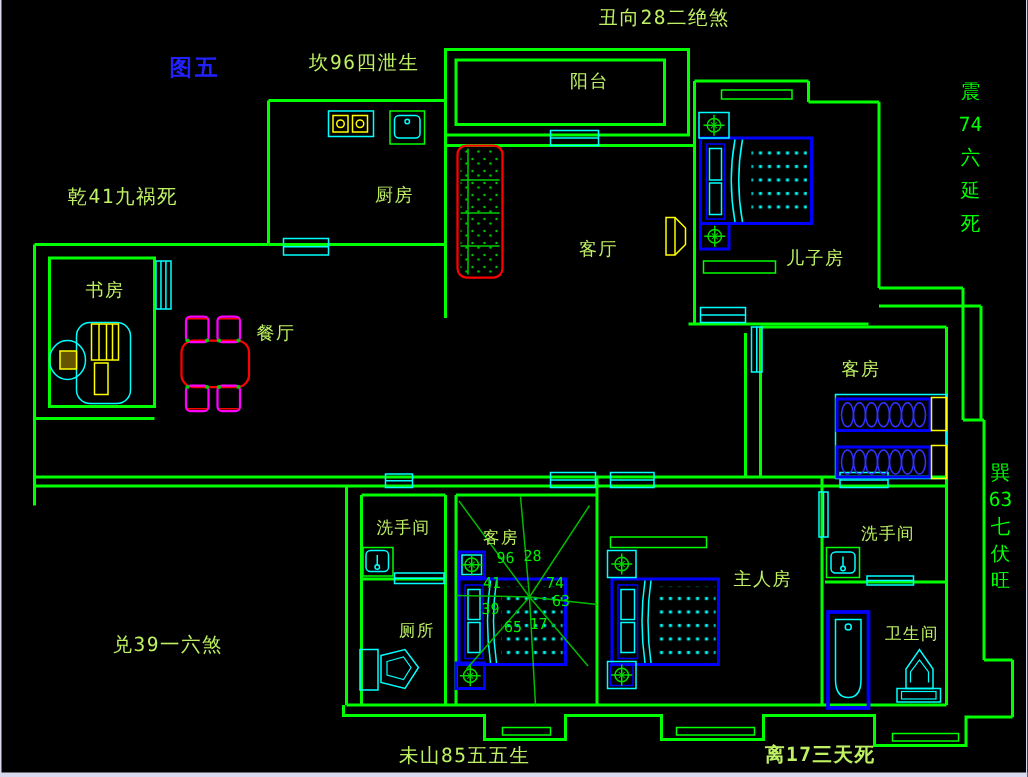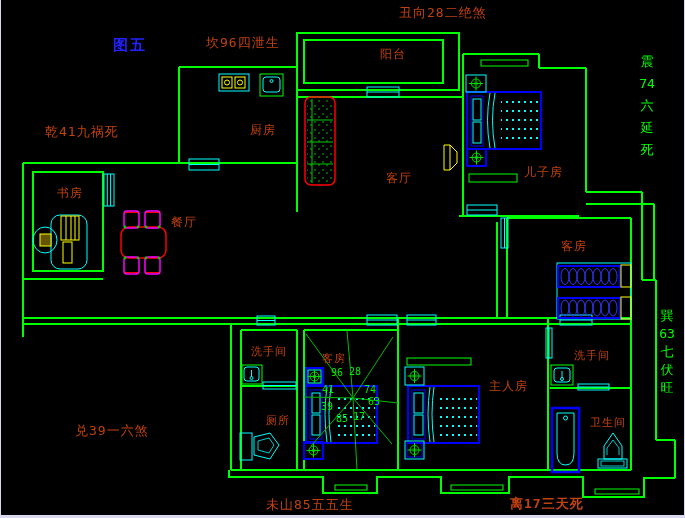--- a/index.html
+++ b/index.html
@@ -10,21 +10,21 @@
     overflow:hidden;
     box-sizing:border-box;
     border-left:1px solid #d8d8ee;
     border-right:1px solid #d8d8ee;
     border-bottom:3px solid #d8d8ee;
     font-family:"DejaVu Sans Mono","DejaVu Sans",sans-serif;
   }
   .canvas svg{position:absolute;left:0;top:0;}
   .lbl{
     position:absolute;
-    color:#c2410c;
+    color:#bef264;
     font-size:12px;
     line-height:1;
     white-space:nowrap;
     letter-spacing:1px;
     z-index:5;
   }
   .fs{font-size:13px;}
   .small{font-size:11px;}
   .num{font-size:10px;letter-spacing:0;color:#00ee00;}
   .fig{color:#2222ff;font-size:15px;font-weight:bold;letter-spacing:2px;padding-left:48px;}
@@ -368,34 +368,34 @@
   <div class="vcol southeast" style="left:654px;top:309px;width:24px;">
     <span>巽</span>
     <span>63</span>
     <span>七</span>
     <span>伏</span>
     <span>旺</span>
   </div>
 
   <div class="lbl" style="left:331px;top:48px;padding-left:48px;">阳台</div>
   <div class="lbl" style="left:249px;top:124px;">厨房</div>
-  <div class="lbl" style="left:385px;top:172px;">客厅</div>
+  <div class="lbl" style="left:385px;top:160px;">客厅</div>
   <div class="lbl" style="left:523px;top:166px;">儿子房</div>
   <div class="lbl" style="left:56px;top:187px;">书房</div>
   <div class="lbl" style="left:170px;top:216px;">餐厅</div>
   <div class="lbl" style="left:560px;top:240px;">客房</div>
   <div class="lbl small" style="left:250px;top:346px;">洗手间</div>
   <div class="lbl small" style="left:321px;top:353px;">客房</div>
   <div class="lbl small" style="left:265px;top:415px;text-align:right;">厕所</div>
   <div class="lbl" style="left:488px;top:380px;">主人房</div>
   <div class="lbl small" style="left:573px;top:350px;">洗手间</div>
   <div class="lbl small" style="left:589px;top:417px;">卫生间</div>
 
   <div class="lbl num" style="left:330px;top:368px;">96</div>
   <div class="lbl num" style="left:348px;top:367px;">28</div>
   <div class="lbl num" style="left:321px;top:385px;">41</div>
   <div class="lbl num" style="left:363px;top:385px;">74</div>
   <div class="lbl num" style="left:320px;top:402px;">39</div>
   <div class="lbl num" style="left:367px;top:397px;">63</div>
-  <div class="lbl num" style="left:335px;top:414px;">85</div>
+  <div class="lbl num" style="left:335px;top:414px;">65</div>
   <div class="lbl num" style="left:352px;top:412px;">17</div>
 
 </div>
 
 </body></html>

